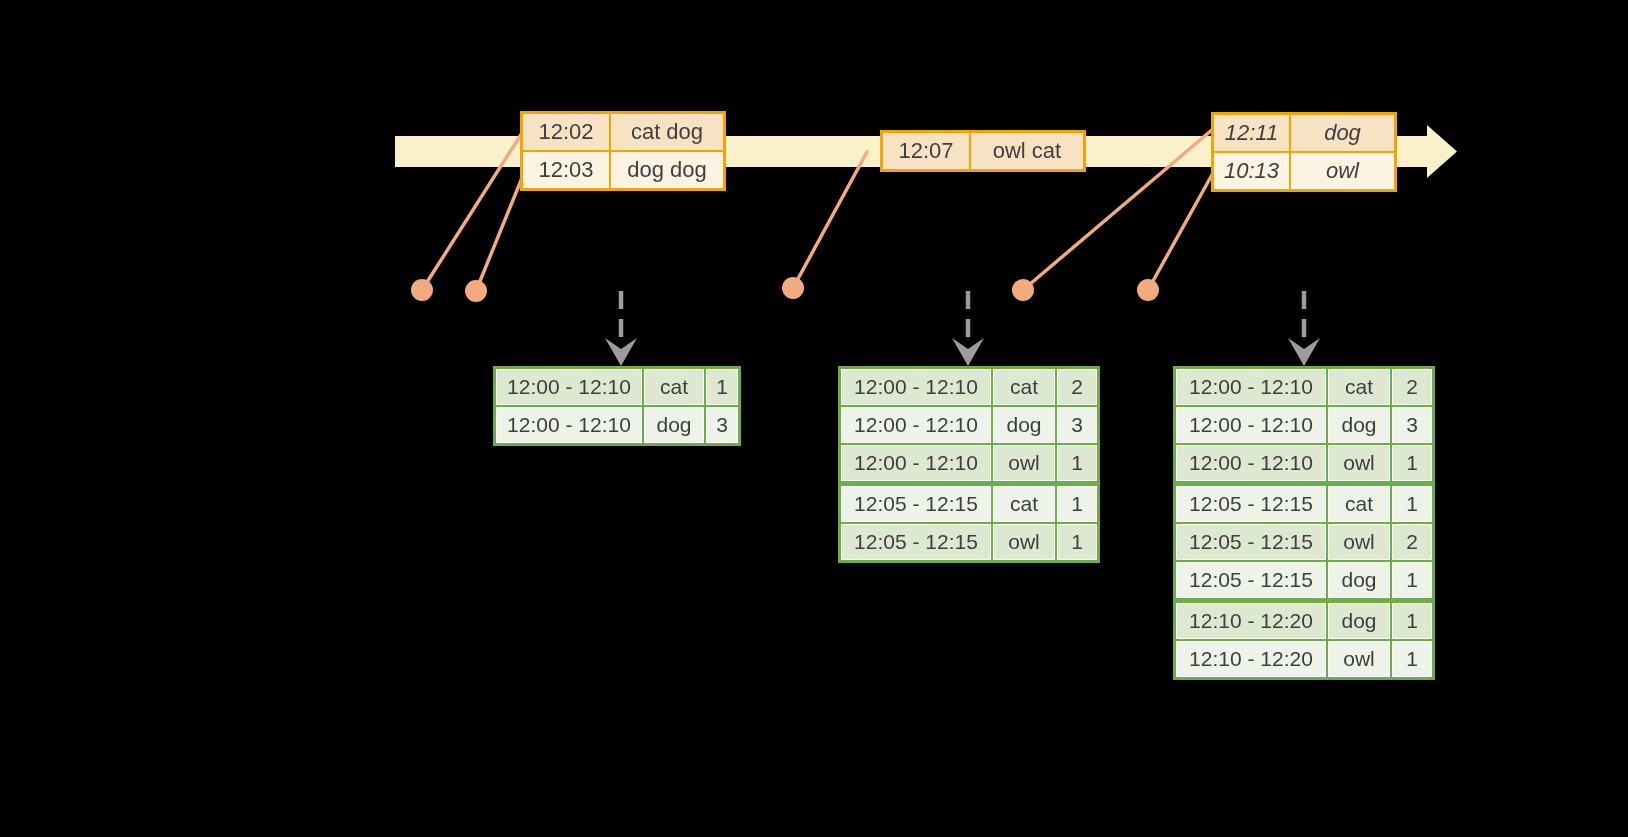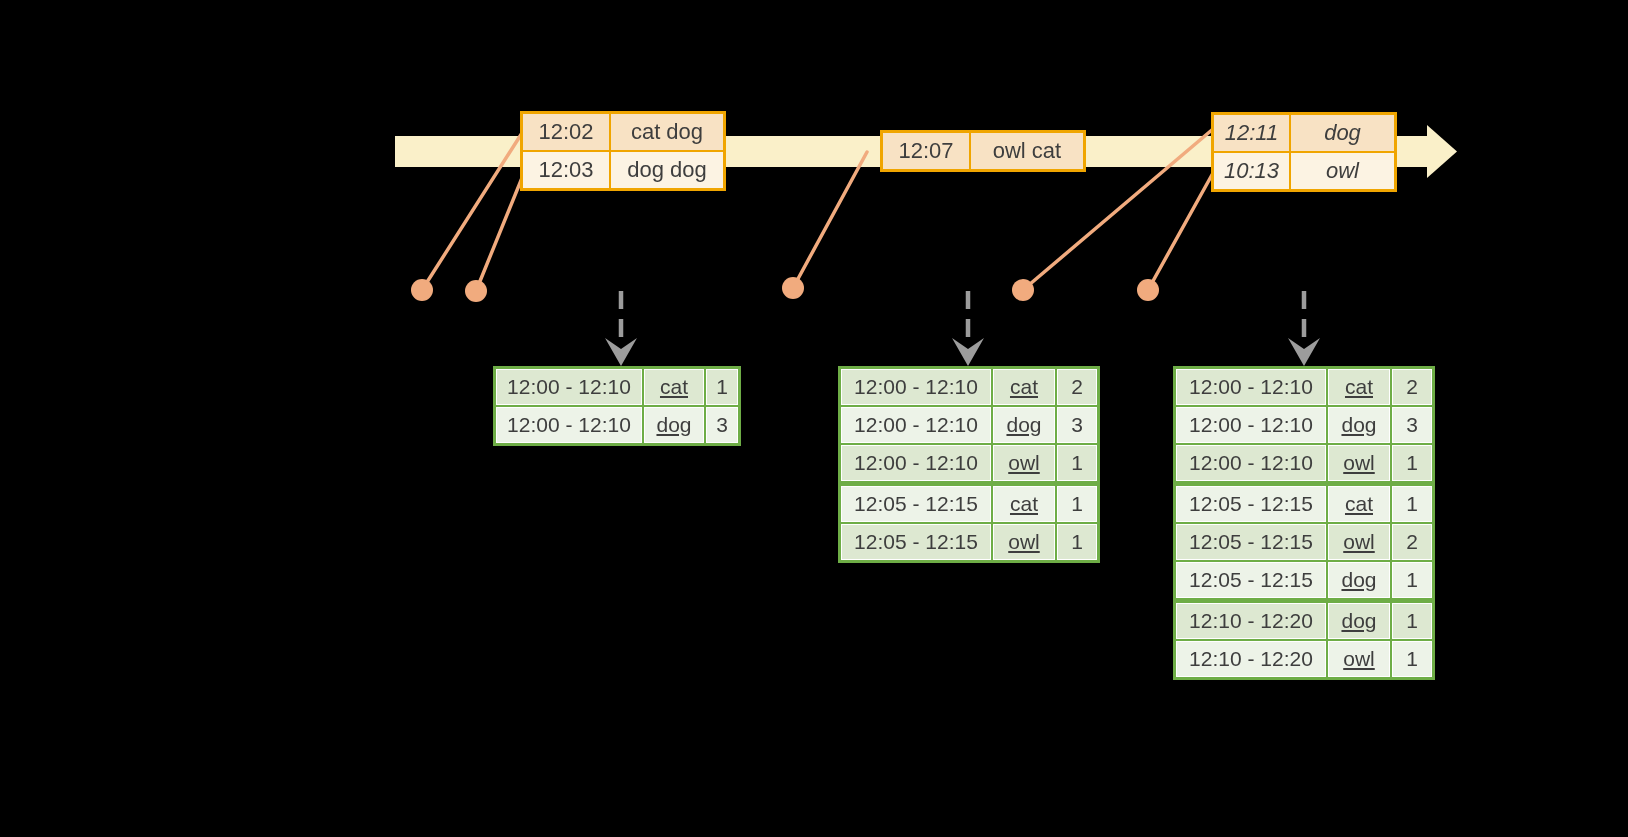--- a/index.html
+++ b/index.html
@@ -65,21 +65,21 @@
     gap: 2px;
     box-sizing: border-box;
   }
   .rt-row { display: flex; gap: 2px; justify-content: center; }
   .rt-row.group-start { margin-top: 3px; }
   .rt .cell {
     font-size: 21px;
     border: 1px solid #FFFFFF;
   }
   .c-window { width: 150px; }
-  .c-word   { width: 62px; text-decoration: underline; }
+  .c-word   { width: 62px; }
   .c-count  { width: 40px; }
   .rt--small .c-window { width: 146px; }
   .rt--small .c-word   { width: 60px; }
   .rt--small .c-count  { width: 32px; }
   .g-dark  { background: #DDE8D1; }
   .g-light { background: #EDF3E8; }
 </style>
 </head>
 <body>
 

